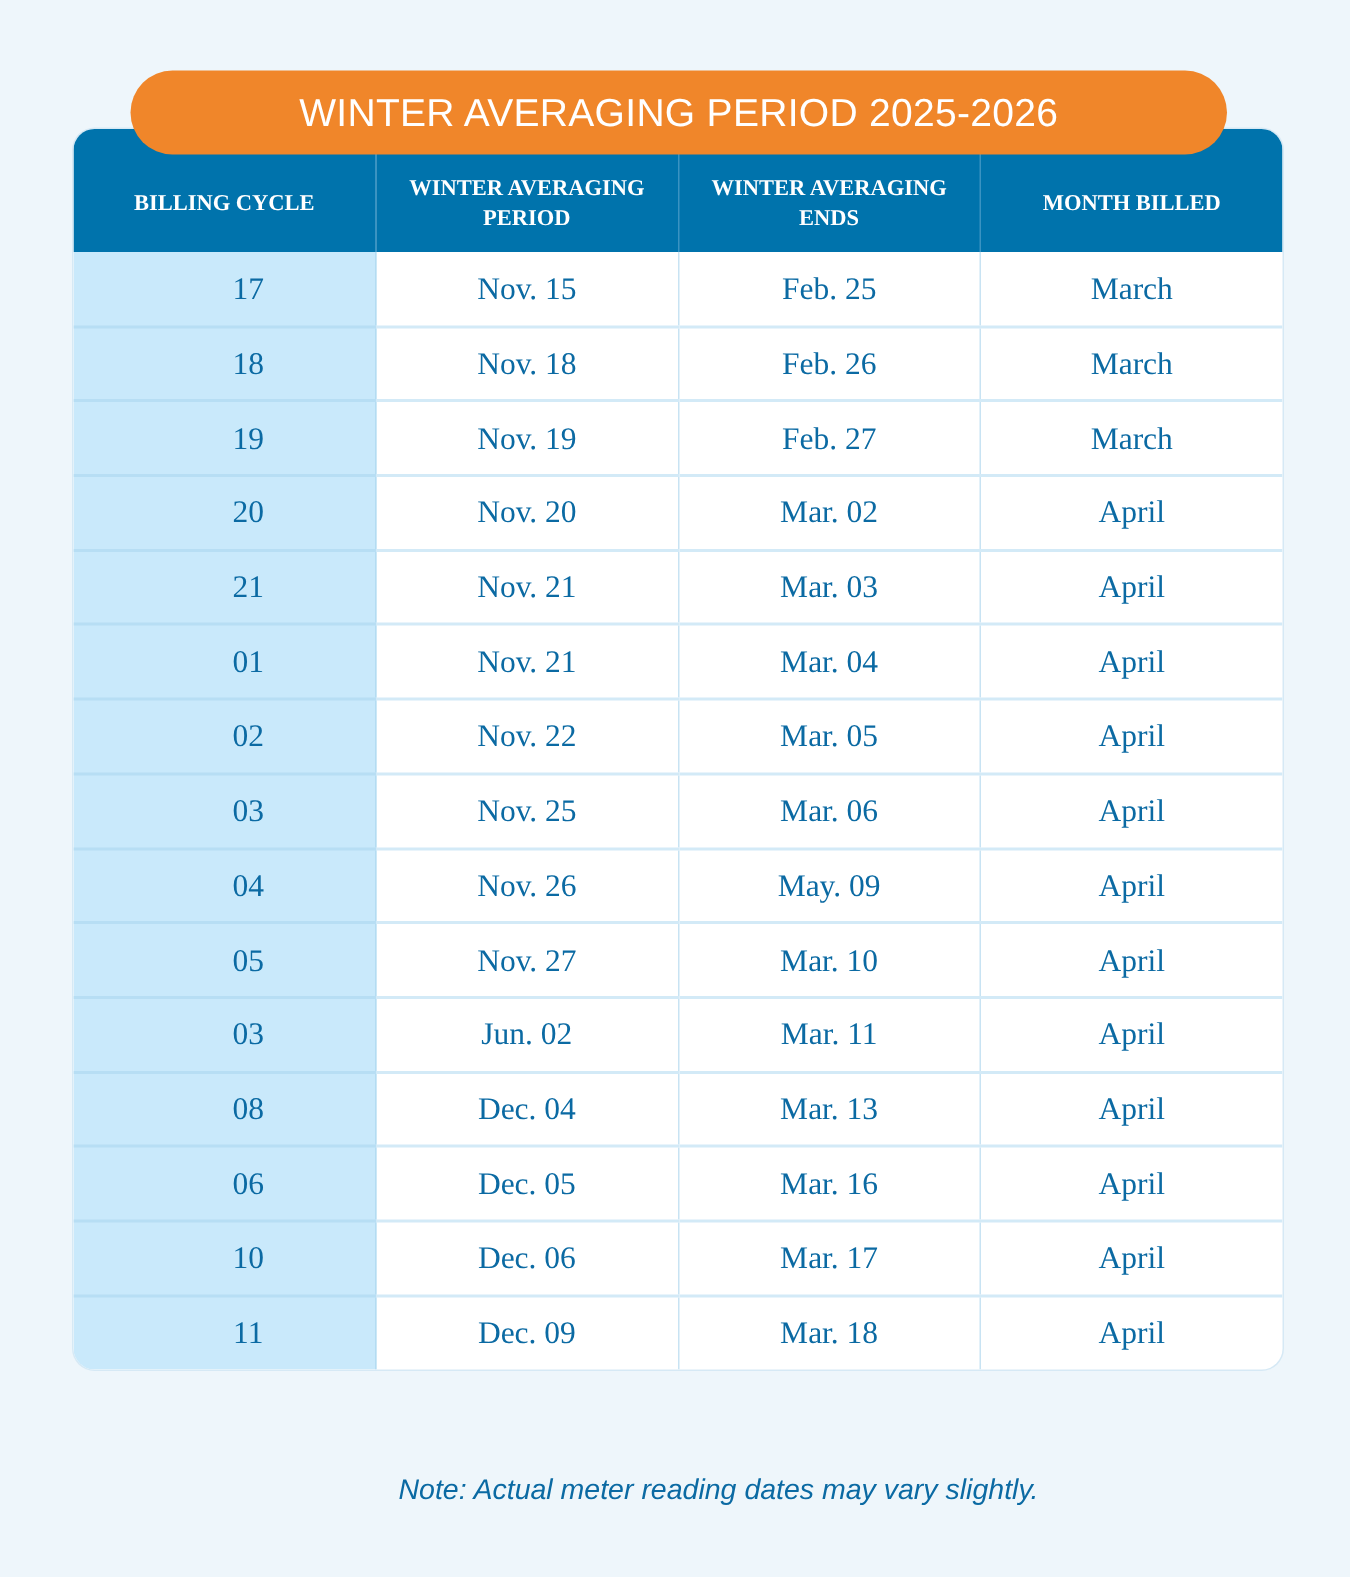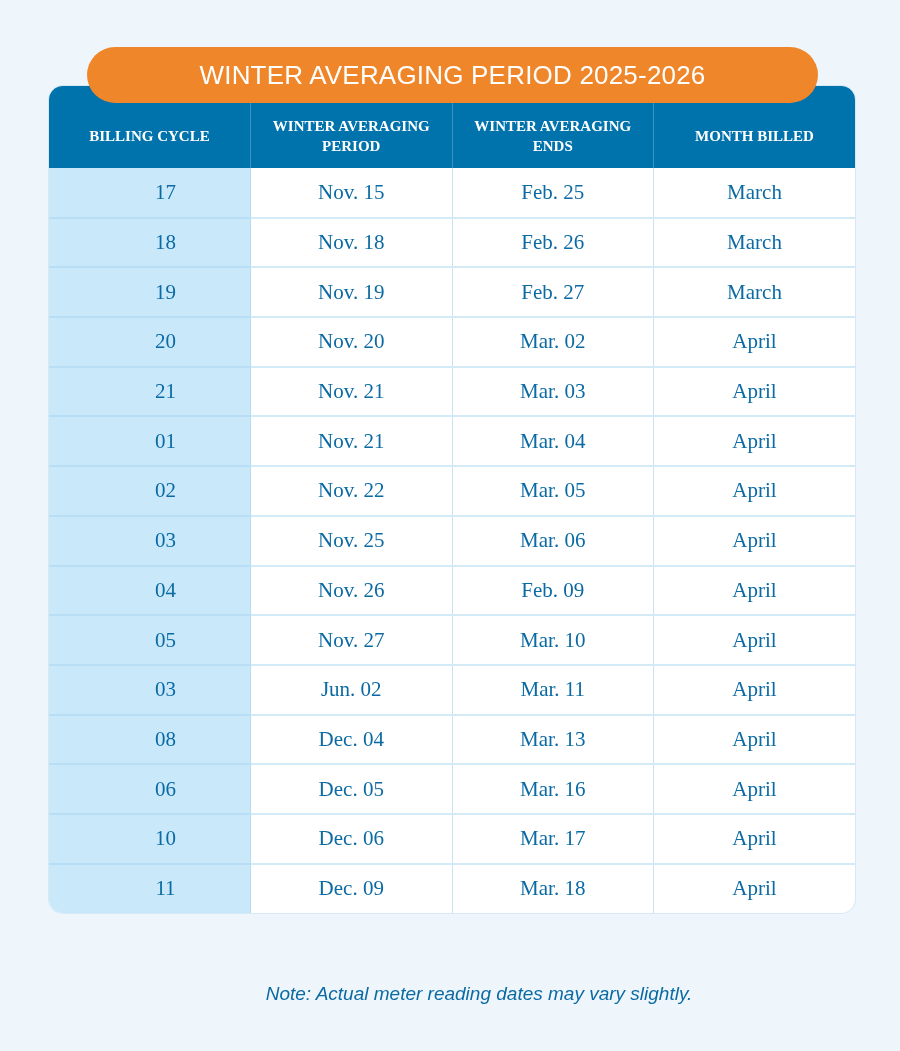--- a/index.html
+++ b/index.html
@@ -99,21 +99,21 @@
         </tr>
         <tr>
           <td class="cycle">03</td>
           <td>Nov. 25</td>
           <td>Mar. 06</td>
           <td>April</td>
         </tr>
         <tr>
           <td class="cycle">04</td>
           <td>Nov. 26</td>
-          <td>Feb. 09</td>
+          <td>May. 09</td>
           <td>April</td>
         </tr>
         <tr>
           <td class="cycle">05</td>
           <td>Nov. 27</td>
           <td>Mar. 10</td>
           <td>April</td>
         </tr>
         <tr>
           <td class="cycle">03</td>

